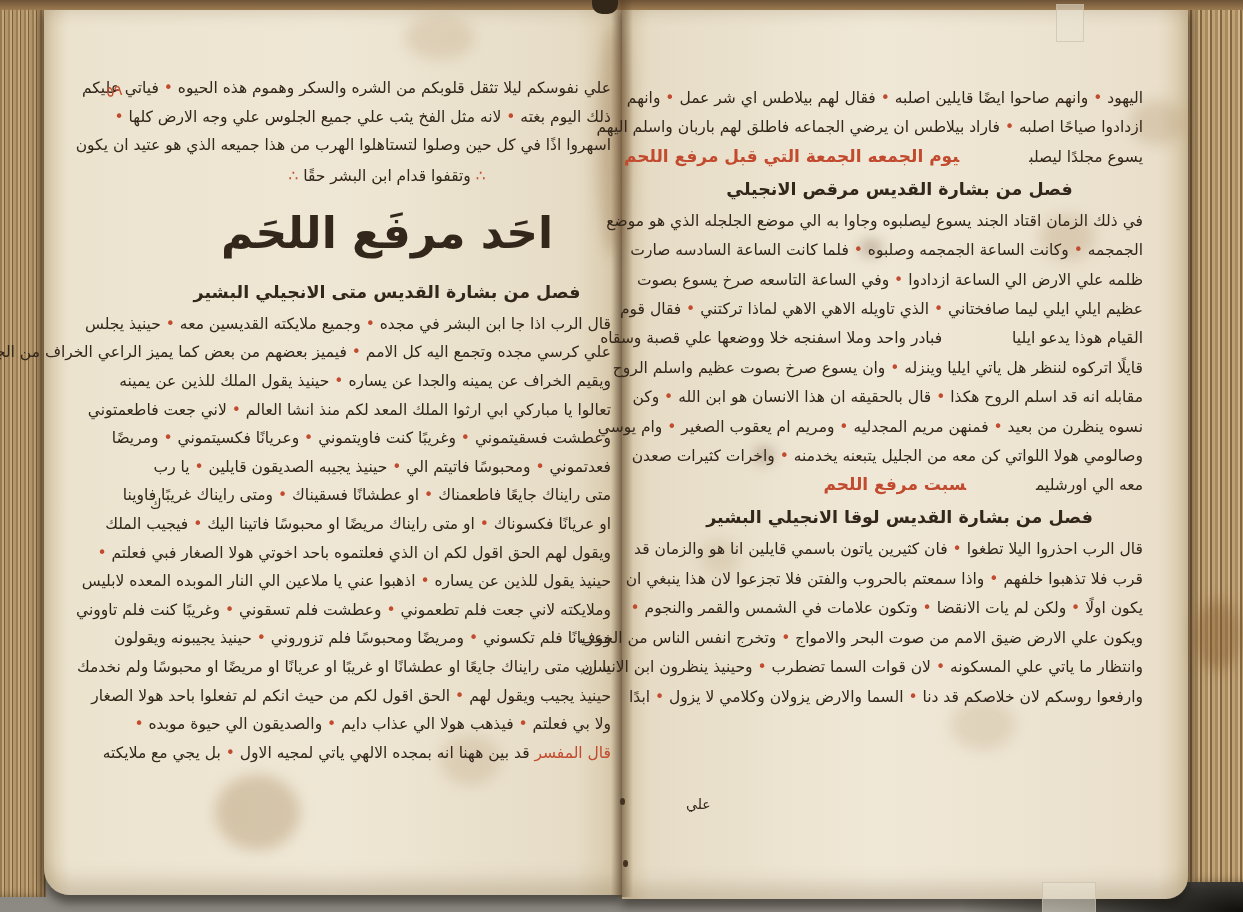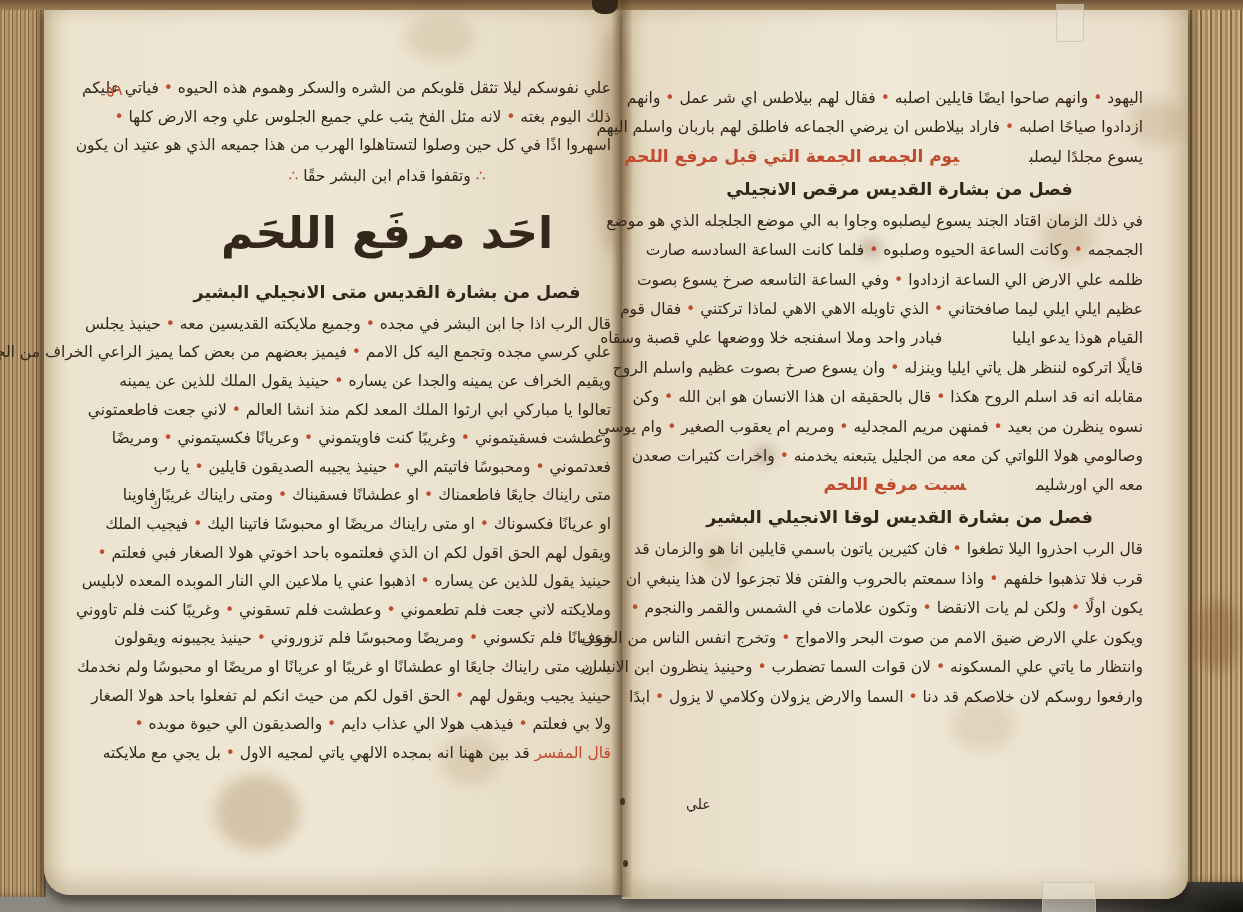--- a/index.html
+++ b/index.html
@@ -91,21 +91,21 @@
     </div>
 
     <div class="page right">
       <div class="catchword">علي</div>
       <div class="text-col right-col">
           <div class="line body" dir="rtl"><span class="ink">اليهود</span><span class="red"> • </span><span class="ink">وانهم صاحوا ايضًا قايلين اصلبه</span><span class="red"> • </span><span class="ink">فقال لهم بيلاطس اي شر عمل</span><span class="red"> • </span><span class="ink">وانهم</span></div>
           <div class="line body" dir="rtl"><span class="ink">ازدادوا صياحًا اصلبه</span><span class="red"> • </span><span class="ink">فاراد بيلاطس ان يرضي الجماعه فاطلق لهم باربان واسلم اليهم</span></div>
           <div class="line mixed" dir="rtl"><span class="ink">يسوع مجلدًا ليصلب</span><span class="red pad">يوم الجمعه الجمعة التي قبل مرفع اللحم</span></div>
           <div class="line rubric" dir="rtl"><span class="ink">فصل من بشارة القديس مرقص الانجيلي</span></div>
           <div class="line body" dir="rtl"><span class="ink">في ذلك الزمان اقتاد الجند يسوع ليصلبوه وجاوا به الي موضع الجلجله الذي هو موضع</span></div>
-          <div class="line body" dir="rtl"><span class="ink">الجمجمه</span><span class="red"> • </span><span class="ink">وكانت الساعة الحيوه وصلبوه</span><span class="red"> • </span><span class="ink">فلما كانت الساعة السادسه صارت</span></div>
+          <div class="line body" dir="rtl"><span class="ink">الجمجمه</span><span class="red"> • </span><span class="ink">وكانت الساعة الجمجمه وصلبوه</span><span class="red"> • </span><span class="ink">فلما كانت الساعة السادسه صارت</span></div>
           <div class="line body" dir="rtl"><span class="ink">ظلمه علي الارض الي الساعة ازدادوا</span><span class="red"> • </span><span class="ink">وفي الساعة التاسعه صرخ يسوع بصوت</span></div>
           <div class="line body" dir="rtl"><span class="ink">عظيم ايلي ايلي ليما صافختاني</span><span class="red"> • </span><span class="ink">الذي تاويله الاهي الاهي لماذا تركتني</span><span class="red"> • </span><span class="ink">فقال قوم</span></div>
           <div class="line body" dir="rtl"><span class="ink">القيام هوذا يدعو ايليا</span><span class="ink pad">فبادر واحد وملا اسفنجه خلا ووضعها علي قصبة وسقاه</span></div>
           <div class="line body" dir="rtl"><span class="ink">قايلًا اتركوه لننظر هل ياتي ايليا وينزله</span><span class="red"> • </span><span class="ink">وان يسوع صرخ بصوت عظيم واسلم الروح</span></div>
           <div class="line body" dir="rtl"><span class="ink">مقابله انه قد اسلم الروح هكذا</span><span class="red"> • </span><span class="ink">قال بالحقيقه ان هذا الانسان هو ابن الله</span><span class="red"> • </span><span class="ink">وكن</span></div>
           <div class="line body" dir="rtl"><span class="ink">نسوه ينظرن من بعيد</span><span class="red"> • </span><span class="ink">فمنهن مريم المجدليه</span><span class="red"> • </span><span class="ink">ومريم ام يعقوب الصغير</span><span class="red"> • </span><span class="ink">وام يوسي</span></div>
           <div class="line body" dir="rtl"><span class="ink">وصالومي هولا اللواتي كن معه من الجليل يتبعنه يخدمنه</span><span class="red"> • </span><span class="ink">واخرات كثيرات صعدن</span></div>
           <div class="line mixed" dir="rtl"><span class="ink">معه الي اورشليم</span><span class="red pad">سبت مرفع اللحم</span></div>
           <div class="line rubric" dir="rtl"><span class="ink">فصل من بشارة القديس لوقا الانجيلي البشير</span></div>
           <div class="line body" dir="rtl"><span class="ink">قال الرب احذروا اليلا تطغوا</span><span class="red"> • </span><span class="ink">فان كثيرين ياتون باسمي قايلين انا هو والزمان قد</span></div>

